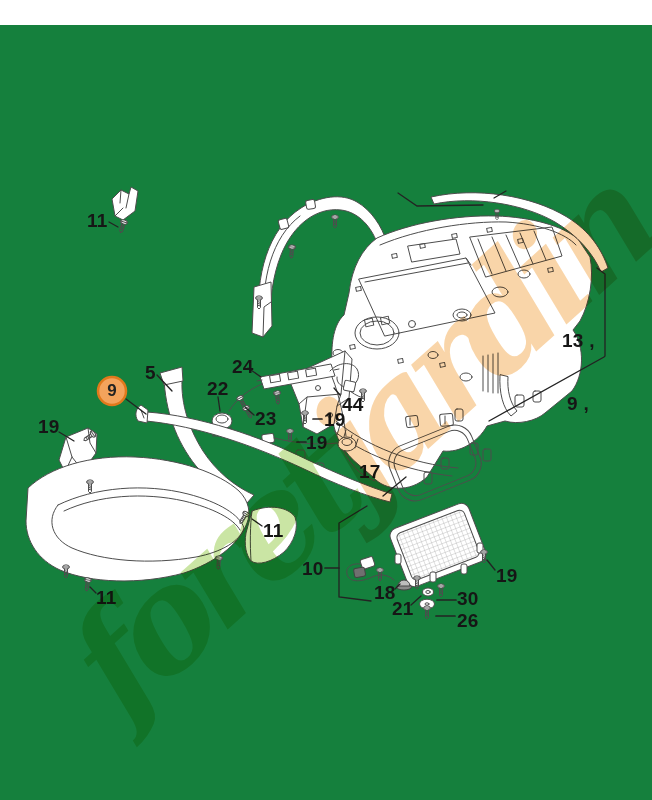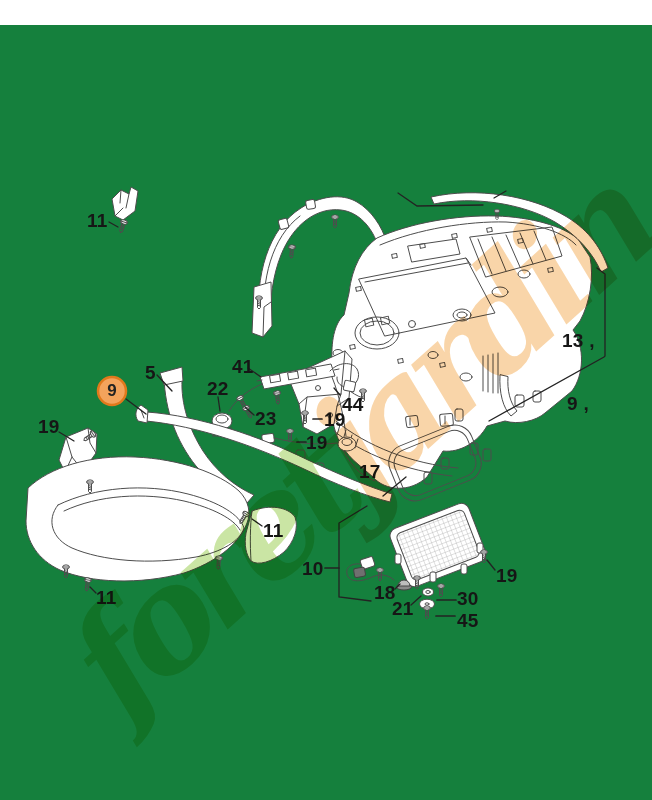--- a/index.html
+++ b/index.html
@@ -232,36 +232,36 @@
       <path class="ld" d="M597,243 L605,249 L605,331 L604,332 L489,396"></path>
       <path class="ld" d="M367,481 L339,498 L339,572 L371,576"></path>
     </g>
 
     <circle cx="112" cy="366" r="14" stroke-width="2.5" fill="#f3a35c" stroke="#e0791c"></circle>
   </svg>
 
   <div class="callout" style="left:87px;top:185px">11</div>
   <div class="callout" style="left:145px;top:337px">5</div>
   <div class="hl-num" style="left:102px;top:356px">9</div>
-  <div class="callout" style="left:232px;top:331px">41</div>
+  <div class="callout" style="left:232px;top:331px">24</div>
   <div class="callout" style="left:207px;top:353px">22</div>
   <div class="callout" style="left:255px;top:383px">23</div>
   <div class="callout" style="left:342px;top:369px">44</div>
   <div class="callout" style="left:324px;top:384px">19</div>
   <div class="callout" style="left:306px;top:407px">19</div>
   <div class="callout" style="left:38px;top:391px">19</div>
   <div class="callout" style="left:263px;top:495px">11</div>
   <div class="callout" style="left:562px;top:305px">13 ,</div>
   <div class="callout" style="left:567px;top:368px">9 ,</div>
   <div class="callout" style="left:96px;top:562px">11</div>
   <div class="callout" style="left:359px;top:436px">17</div>
   <div class="callout" style="left:302px;top:533px">10</div>
   <div class="callout" style="left:374px;top:557px">18</div>
   <div class="callout" style="left:392px;top:573px">21</div>
   <div class="callout" style="left:457px;top:563px">30</div>
-  <div class="callout" style="left:457px;top:585px">45</div>
+  <div class="callout" style="left:457px;top:585px">26</div>
   <div class="callout" style="left:496px;top:540px">19</div>
 
   <div class="watermark">
     <span style="color: rgb(198, 227, 156);">foret</span><span style="color: rgb(249, 210, 162);">jardin</span><span style="color: rgb(215, 206, 192);">.com</span>
   </div>
 
 </div>
 
 </body></html>

